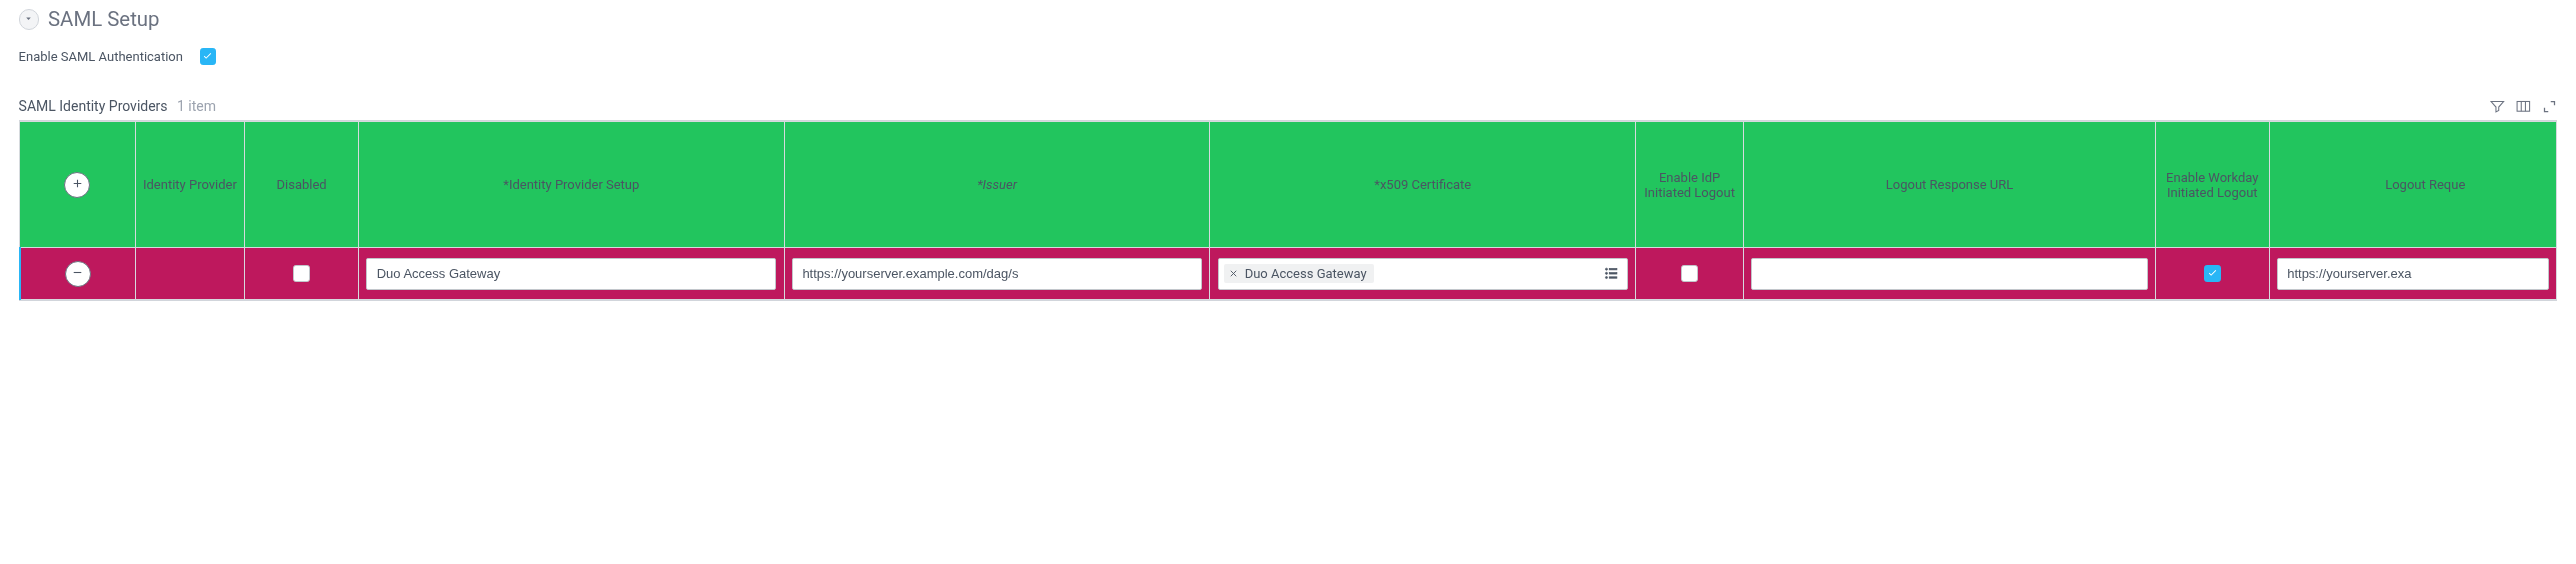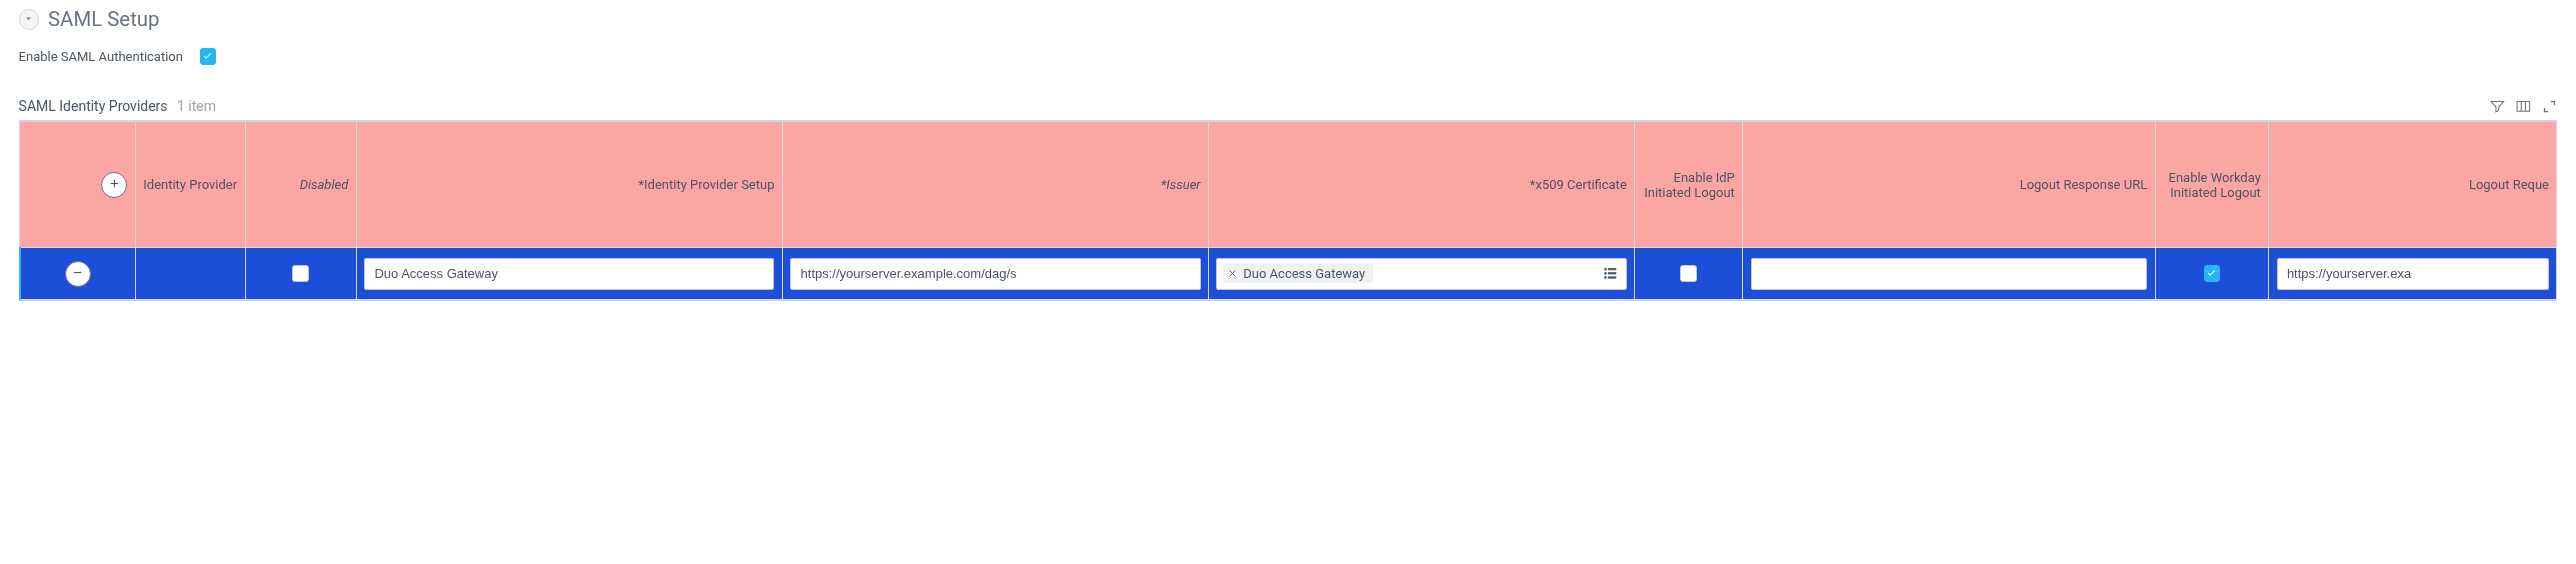--- a/index.html
+++ b/index.html
@@ -102,25 +102,24 @@
     th, td {
       border: 0.9px solid #d6dade;
       padding: 9.3px 7.4px;
       text-align: center;
       vertical-align: middle;
     }
     thead th {
       height: 126px;
       font-weight: 400;
       color: #4b5563;
-      background: #fca5a5;
-      text-align: right;
+      background: #22c55e;
     }
     tbody tr {
-      background: #1d4ed8;
+      background: #be185d;
     }
     tbody td {
       height: 52px;
       padding: 7.4px;
     }
     .row-sel td:first-child { border-left: 2.8px solid #29b6f6; }
 
     
     .circle-btn {
       width: 26px; height: 26px;
@@ -174,21 +173,21 @@
     .token-x svg { width: 11px; height: 11px; stroke: #4b5563; stroke-width: 2; fill: none; }
     .list-icon {
       cursor: pointer;
       display: inline-flex;
     }
     .list-icon svg { width: 16.7px; height: 16.7px; stroke: #4b5563; fill: #4b5563; }
 
     
     .col-add { width: 67px; }
     .col-ip { width: 59px; }
-    .col-dis { width: 54px; font-style: italic; }
+    .col-dis { width: 54px; }
     .col-name { width: 247px; }
     .col-issuer { width: 247px; font-style: italic; }
     .col-cert { width: 247px; }
     .col-eidp { width: 59px; }
     .col-logouturl { width: 239px; margin-top: 27px; }
     .col-ewd { width: 59px; }
     .col-lreq { width: 167px; padding-left: 32px; }
 
     td .cell-inner { display:flex; align-items:center; justify-content:center; }
     td.left .cell-inner { justify-content:flex-start; }

